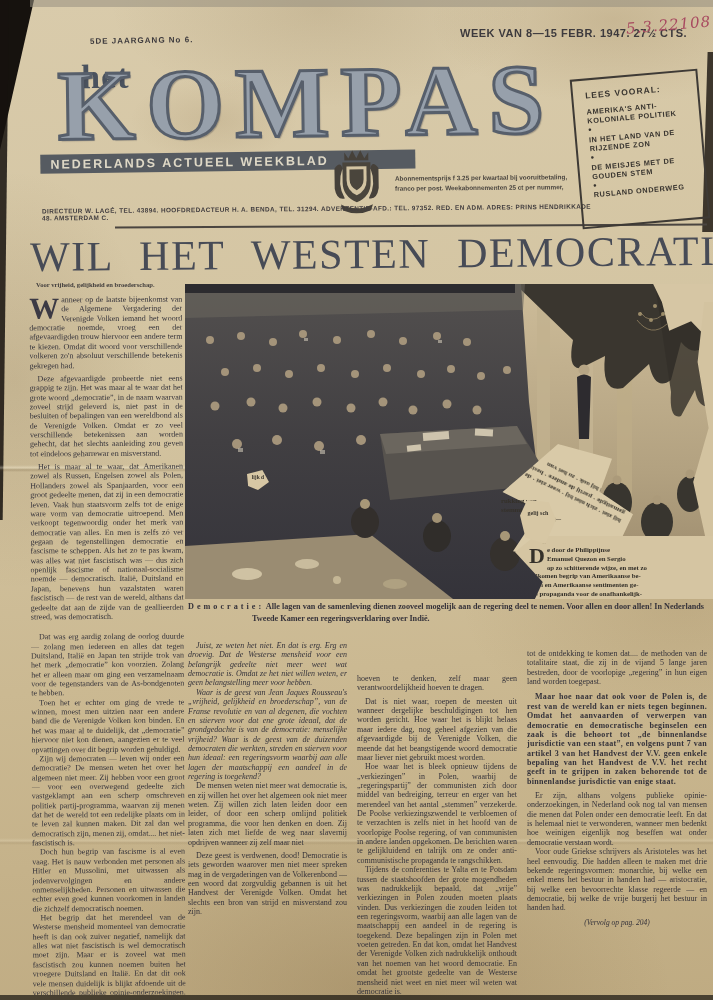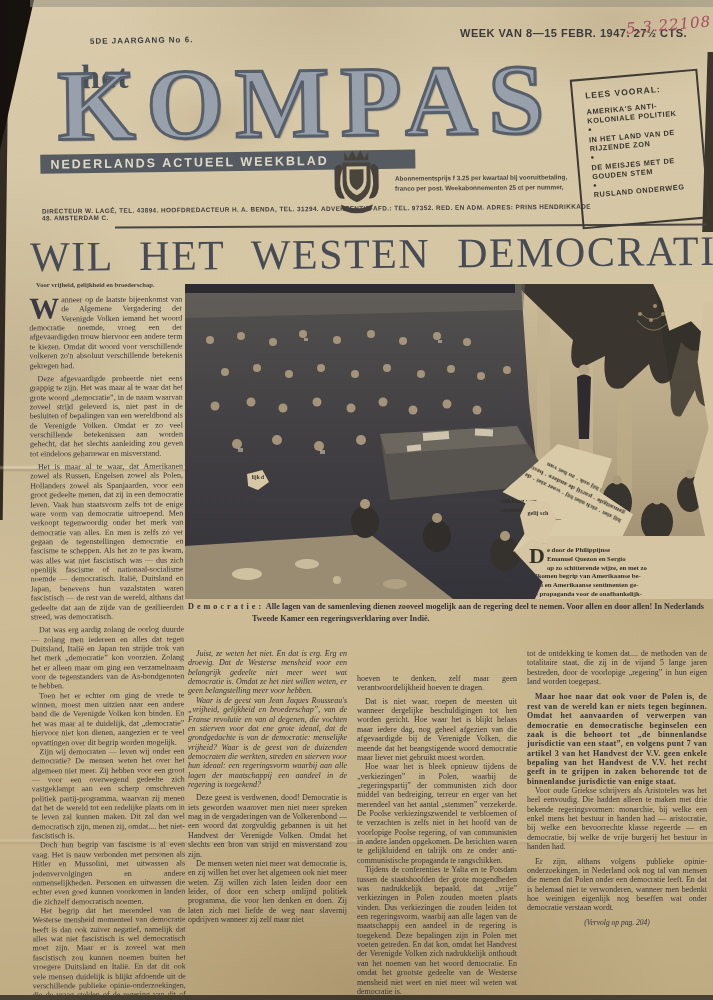--- a/index.html
+++ b/index.html
@@ -293,42 +293,42 @@
 
   <div id="caption">
     <span class="cl">Democratie:</span>
     <span>Alle lagen van de samenleving dienen zooveel mogelijk aan de regering deel te nemen. Voor allen en door allen! In Nederlands Tweede Kamer een regeringsverklaring over Indië.</span>
   </div>
 
   <div class="col" id="col-1">
     <p><span class="dropcap">W</span><span>anneer op de laatste bijeenkomst van de Algemene Vergadering der Verenigde Volken iemand het woord democratie noemde, vroeg een der afgevaardigden trouw hiervoor een andere term te kiezen. Omdat dit woord voor verschillende volkeren zo'n absoluut verschillende betekenis gekregen had.</span></p>
     <p class="ind">Deze afgevaardigde probeerde niet eens grappig te zijn. Het was maar al te waar dat het grote woord „democratie”, in de naam waarvan zoveel strijd geleverd is, niet past in de besluiten of bepalingen van een wereldbond als de Verenigde Volken. Omdat er zo veel verschillende betekenissen aan worden gehecht, dat het slechts aanleiding zou geven tot eindeloos geharrewar en misverstand.</p>
     <p class="ind" style="margin-top:4px">Het is maar al te waar, dat Amerikanen zowel als Russen, Engelsen zowel als Polen, Hollanders zowel als Spanjaarden, voor een groot gedeelte menen, dat zij in een democratie leven. Vaak hun staatsvorm zelfs tot de enige ware vorm van democratie uitroepend. Men verkoopt tegenwoordig onder het merk van democratie van alles. En men is zelfs zó ver gegaan de tegenstellingen democratie en fascisme te scheppen. Als het zo te pas kwam, was alles wat niet fascistisch was — dus zich openlijk fascisme of nationaal-socialisme noemde — democratisch. Italië, Duitsland en Japan, benevens hun vazalstaten waren fascistisch — de rest van de wereld, althans dat gedeelte dat aan de zijde van de geallieerden streed, was democratisch.</p>
-    <p class="ind" style="margin-top:4px">Dat was erg aardig zolang de oorlog duurde — zolang men iedereen en alles dat tegen Duitsland, Italië en Japan ten strijde trok van het merk „democratie” kon voorzien. Zolang het er alleen maar om ging een verzamelnaam voor de tegenstanders van de As-bondgenoten te hebben.</p>
-    <p class="ind">Toen het er echter om ging de vrede te winnen, moest men uitzien naar een andere band die de Verenigde Volken kon binden. En het was maar al te duidelijk, dat „democratie” hiervoor niet kon dienen, aangezien er te veel opvattingen over dit begrip worden mogelijk.</p>
+    <p class="ind" style="margin-top:11px">Dat was erg aardig zolang de oorlog duurde — zolang men iedereen en alles dat tegen Duitsland, Italië en Japan ten strijde trok van het merk „democratie” kon voorzien. Zolang het er alleen maar om ging een verzamelnaam voor de tegenstanders van de As-bondgenoten te hebben.</p>
+    <p class="ind">Toen het er echter om ging de vrede te winnen, moest men uitzien naar een andere band die de Verenigde Volken kon binden. En het was maar al te duidelijk, dat „democratie” hiervoor niet kon dienen, aangezien er te veel opvattingen over dit begrip worden gehuldigd.</p>
     <p class="ind">Zijn wij democraten — leven wij onder een democratie? De mensen weten het over het algemeen niet meer. Zij hebben voor een groot — voor een overwegend gedeelte zich vastgeklampt aan een scherp omschreven politiek partij-programma, waarvan zij menen dat het de wereld tot een redelijke plaats om in te leven zal kunnen maken. Dit zal dan wel democratisch zijn, menen zij, omdat.... het niet-fascistisch is.</p>
     <p class="ind">Doch hun begrip van fascisme is al even vaag. Het is nauw verbonden met personen als Hitler en Mussolini, met uitwassen als jodenvervolgingen en andere onmenselijkheden. Personen en uitwassen die echter even goed kunnen voorkomen in landen die zichzelf democratisch noemen.</p>
     <p class="ind">Het begrip dat het merendeel van de Westerse mensheid momenteel van democratie heeft is dan ook zuiver negatief, namelijk dat alles wat niet fascistisch is wel democratisch moet zijn. Maar er is zoveel wat men fascistisch zou kunnen noemen buiten het vroegere Duitsland en Italië. En dat dit ook vele mensen duidelijk is blijkt afdoende uit de verschillende publieke opinie-onderzoekingen, die de vraag stelden of de regering van dit of dat land — van Spanje, Polen of een andere natie — wel democratisch te noemen is.</p>
   </div>
 
   <div class="col" id="col-2">
-    <p class="ind ital" style="margin-top:8px">Juist, ze weten het niet. En dat is erg. Erg en droevig. Dat de Westerse mensheid voor een belangrijk gedeelte niet meer weet wat democratie is. Omdat ze het niet willen weten, er geen belangstelling meer voor hebben.</p>
+    <p class="ind ital" style="margin-top:0">Juist, ze weten het niet. En dat is erg. Erg en droevig. Dat de Westerse mensheid voor een belangrijk gedeelte niet meer weet wat democratie is. Omdat ze het niet willen weten, er geen belangstelling meer voor hebben.</p>
     <p class="ind ital">Waar is de geest van Jean Jaques Rousseau's „vrijheid, gelijkheid en broederschap”, van de Franse revolutie en van al degenen, die vochten en stierven voor dat ene grote ideaal, dat de grondgedachte is van de democratie: menselijke vrijheid? Waar is de geest van de duizenden democraten die werkten, streden en stierven voor hun ideaal: een regeringsvorm waarbij aan alle lagen der maatschappij een aandeel in de regering is toegekend?</p>
+    <p class="ind">De mensen weten niet meer wat democratie is, en zij willen het over het algemeen ook niet meer weten. Zij willen zich laten leiden door een leider, of door een scherp omlijnd politiek programma, die voor hen denken en doen. Zij laten zich met liefde de weg naar slavernij opdrijven wanneer zij zelf maar niet</p>
     <p class="ind" style="margin-top:4px">Deze geest is verdwenen, dood! Democratie is iets geworden waarover men niet meer spreken mag in de vergaderingen van de Volkerenbond — een woord dat zorgvuldig gebannen is uit het Handvest der Verenigde Volken. Omdat het slechts een bron van strijd en misverstand zou zijn.</p>
-    <p class="ind">De mensen weten niet meer wat democratie is, en zij willen het over het algemeen ook niet meer weten. Zij willen zich laten leiden door een leider, of door een scherp omlijnd politiek programma, die voor hen denken en doen. Zij laten zich met liefde de weg naar slavernij opdrijven wanneer zij zelf maar niet</p>
   </div>
 
   <div class="col" id="col-3">
     <p>hoeven te denken, zelf maar geen verantwoordelijkheid hoeven te dragen.</p>
     <p class="ind">Dat is niet waar, roepen de meesten uit wanneer dergelijke beschuldigingen tot hen worden gericht. Hoe waar het is blijkt helaas maar iedere dag, nog geheel afgezien van die afgevaardigde bij de Verenigde Volken, die meende dat het beangstigende woord democratie maar liever niet gebruikt moest worden.</p>
     <p class="ind">Hoe waar het is bleek opnieuw tijdens de „verkiezingen” in Polen, waarbij de „regeringspartij” der communisten zich door middel van bedreiging, terreur en erger van het merendeel van het aantal „stemmen” verzekerde. De Poolse verkiezingszwendel te verbloemen of te verzachten is zelfs niet in het hoofd van de voorlopige Poolse regering, of van communisten in andere landen opgekomen. De berichten waren te gelijkluidend en talrijk om ze onder anti-communistische propaganda te rangschikken.</p>
     <p class="ind">Tijdens de conferenties te Yalta en te Potsdam tussen de staatshoofden der grote mogendheden was nadrukkelijk bepaald, dat „vrije” verkiezingen in Polen zouden moeten plaats vinden. Dus verkiezingen die zouden leiden tot een regeringsvorm, waarbij aan alle lagen van de maatschappij een aandeel in de regering is toegekend. Deze bepalingen zijn in Polen met voeten getreden. En dat kon, omdat het Handvest der Verenigde Volken zich nadrukkelijk onthoudt van het noemen van het woord democratie. En omdat het grootste gedeelte van de Westerse mensheid niet weet en niet meer wil weten wat democratie is.</p>
   </div>
 
   <div class="col" id="col-4">
     <p>tot de ontdekking te komen dat.... de methoden van de totalitaire staat, die zij in de vijand 5 lange jaren bestreden, door de voorlopige „regering” in hun eigen land worden toegepast.</p>
     <p class="ind embold" style="margin-top:6px">Maar hoe naar dat ook voor de Polen is, de rest van de wereld kan er niets tegen beginnen. Omdat het aanvaarden of verwerpen van democratie en democratische beginselen een zaak is die behoort tot „de binnenlandse jurisdictie van een staat”, en volgens punt 7 van artikel 3 van het Handvest der V.V. geen enkele bepaling van het Handvest de V.V. het recht geeft in te grijpen in zaken behorende tot de binnenlandse jurisdictie van enige staat.</p>
+    <p class="ind" style="margin-top:5px">Er zijn, althans volgens publieke opinie-onderzoekingen, in Nederland ook nog tal van mensen die menen dat Polen onder een democratie leeft. En dat is helemaal niet te verwonderen, wanneer men bedenkt hoe weinigen eigenlijk nog beseffen wat onder democratie verstaan wordt.</p>
     <p class="ind">Voor oude Griekse schrijvers als Aristoteles was het heel eenvoudig. Die hadden alleen te maken met drie bekende regeringsvormen: monarchie, bij welke een enkel mens het bestuur in handen had — aristocratie, bij welke een bevoorrechte klasse regeerde — en democratie, bij welke de vrije burgerij het bestuur in handen had.</p>
-    <p class="ind" style="margin-top:5px">Er zijn, althans volgens publieke opinie-onderzoekingen, in Nederland ook nog tal van mensen die menen dat Polen onder een democratie leeft. En dat is helemaal niet te verwonderen, wanneer men bedenkt hoe weinigen eigenlijk nog beseffen wat onder democratie verstaan wordt.</p>
     <div id="continuation">(Vervolg op pag. 204)</div>
   </div>
 
 </div>
 
 </body></html>

